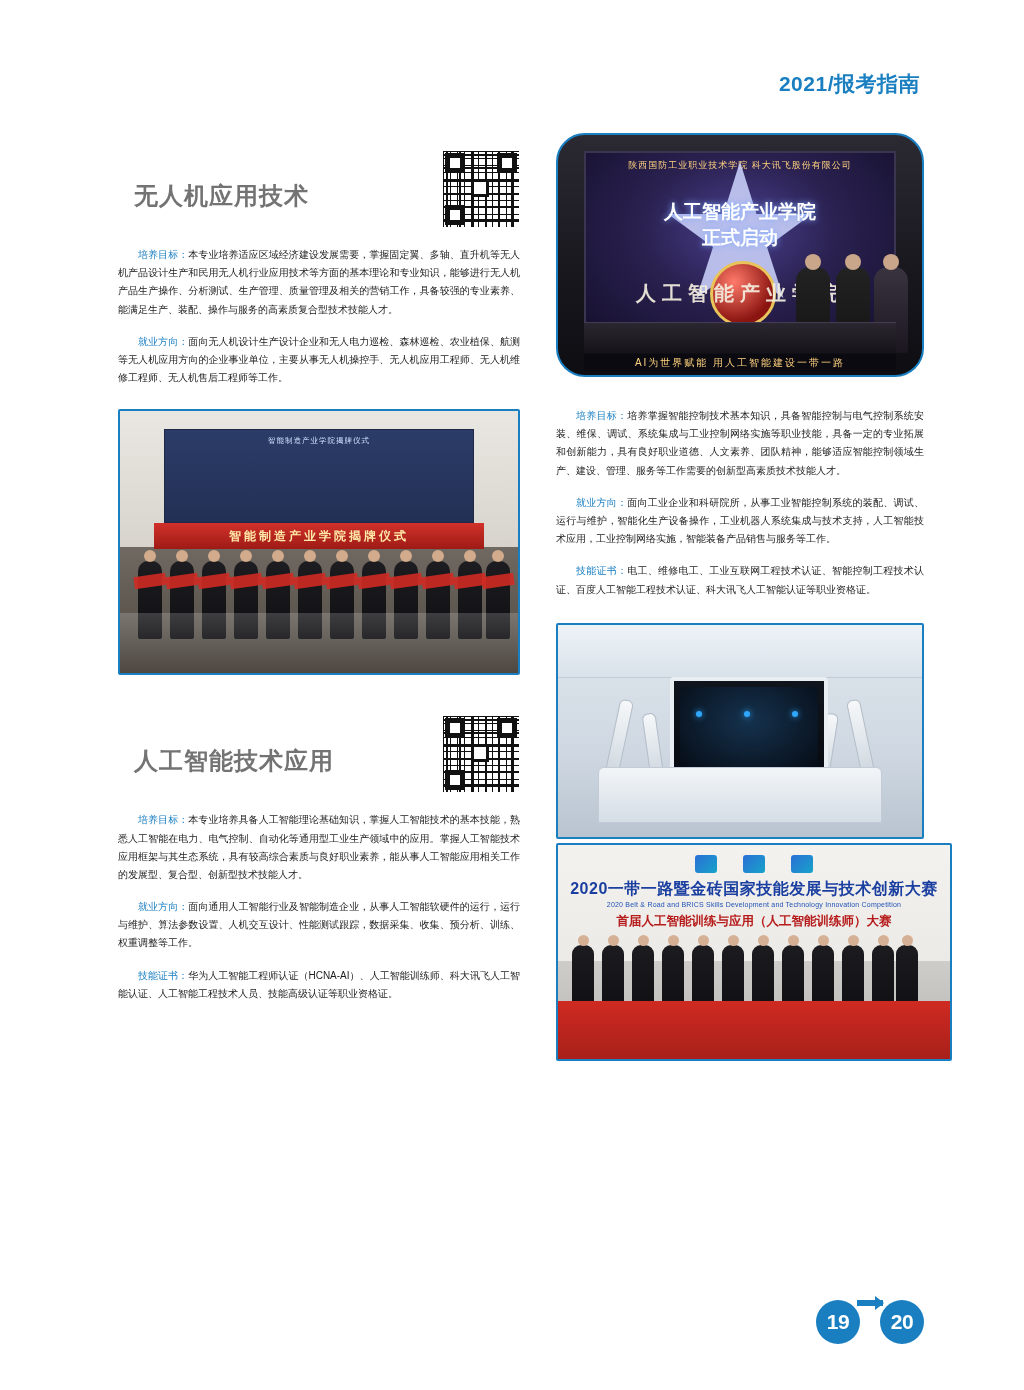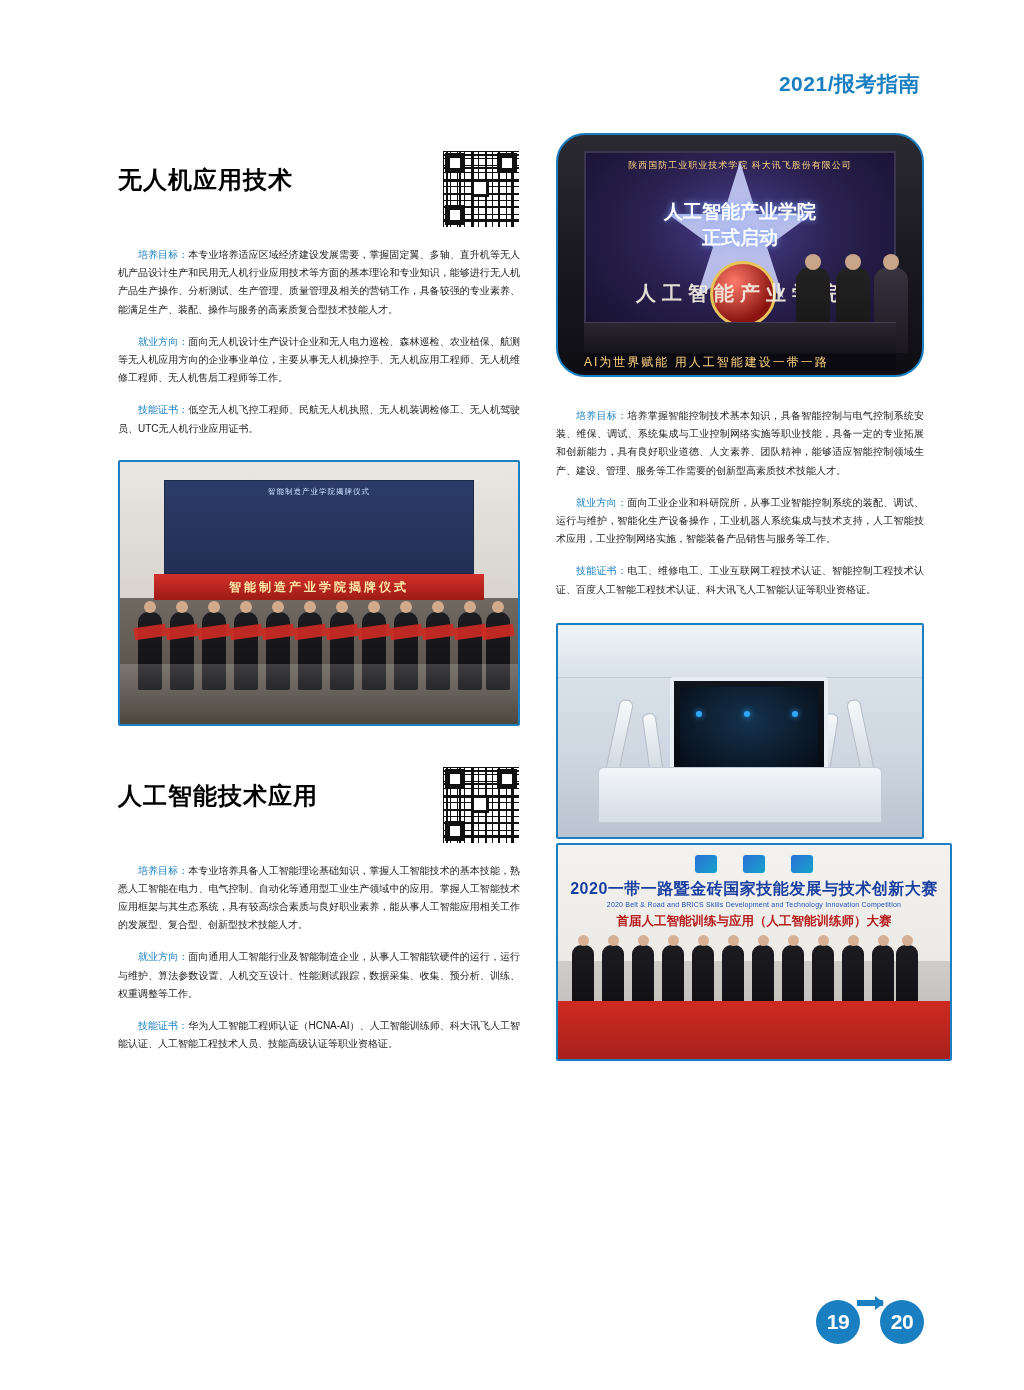--- a/index.html
+++ b/index.html
@@ -38,25 +38,25 @@
   }
   .col-right {
     position: absolute;
     left: 556px;
     top: 133px;
     width: 368px;
   }
 
   
   .sec-title {
-    color: #000000;
+    color: #737373;
     font-size: 24px;
     font-weight: bold;
     letter-spacing: 1px;
-    margin: 0;
+    margin: 16px;
     line-height: 1.2;
   }
   .title-row {
     display: flex;
     align-items: flex-start;
     justify-content: space-between;
   }
   .title-row .sec-title {
     padding-top: 16px;
   }
@@ -168,22 +168,22 @@
     background: radial-gradient(circle at 35% 30%, #ff7a6a, #8a1410 70%);
     border: 3px solid #e8c45a;
   }
   .ph-launch .podium {
     position: absolute; left: 26px; right: 26px; bottom: 22px; height: 30px;
     background: linear-gradient(180deg, #2b2730, #15131a);
     border-top: 1px solid #443c52;
   }
   .ph-launch .banner {
     position: absolute; left: 26px; right: 26px; bottom: 4px; height: 17px;
-    background: #0b0a10; color: #ffd27f; font-size: 12px;
-    text-align: left; line-height: 17px; letter-spacing: 2px;
+    background: #0b0a10; color: #ffd27f; font-size: 10px;
+    text-align: center; line-height: 17px; letter-spacing: 2px;
   }
   .ph-launch .hanzi {
     position: absolute; left: 22px; right: 22px; bottom: 34px;
     text-align: center; color: #f4eee0; font-size: 20px; font-weight: bold;
     letter-spacing: 6px; opacity: .92;
   }
   .ph-launch .person {
     position: absolute; bottom: 22px; width: 34px; height: 86px;
     background: linear-gradient(180deg, #222 0%, #141414 100%);
     border-radius: 14px 14px 3px 3px;
@@ -365,21 +365,20 @@
     <div>
       <div class="title-row">
         <h2 class="sec-title">无人机应用技术</h2>
         <div class="qr">
             <span class="qr-inner"></span>
             <span class="qr-center"></span>
           </div>
       </div>
       <p class="para first"><span class="lbl">培养目标：</span><span>本专业培养适应区域经济建设发展需要，掌握固定翼、多轴、直升机等无人机产品设计生产和民用无人机行业应用技术等方面的基本理论和专业知识，能够进行无人机产品生产操作、分析测试、生产管理、质量管理及相关的营销工作，具备较强的专业素养、能满足生产、装配、操作与服务的高素质复合型技术技能人才。</span></p>
       <p class="para"><span class="lbl">就业方向：</span><span>面向无人机设计生产设计企业和无人电力巡检、森林巡检、农业植保、航测等无人机应用方向的企业事业单位，主要从事无人机操控手、无人机应用工程师、无人机维修工程师、无人机售后工程师等工作。</span></p>
-      <p class="para"><span class="lbl">技能证书：</span><span>低空无人机飞控工程师、民航无人机执照、无人机装调检修工、无人机驾驶员、UTC无人机行业应用证书。</span></p>
     </div>
 
     <div class="photo ph-ribbon">
       <div class="backdrop">
         <div class="bd-label">智能制造产业学院揭牌仪式</div>
       </div>
       <div class="redband">
           <span>智能制造产业学院揭牌仪式</span>
         </div>
       <div class="row">

